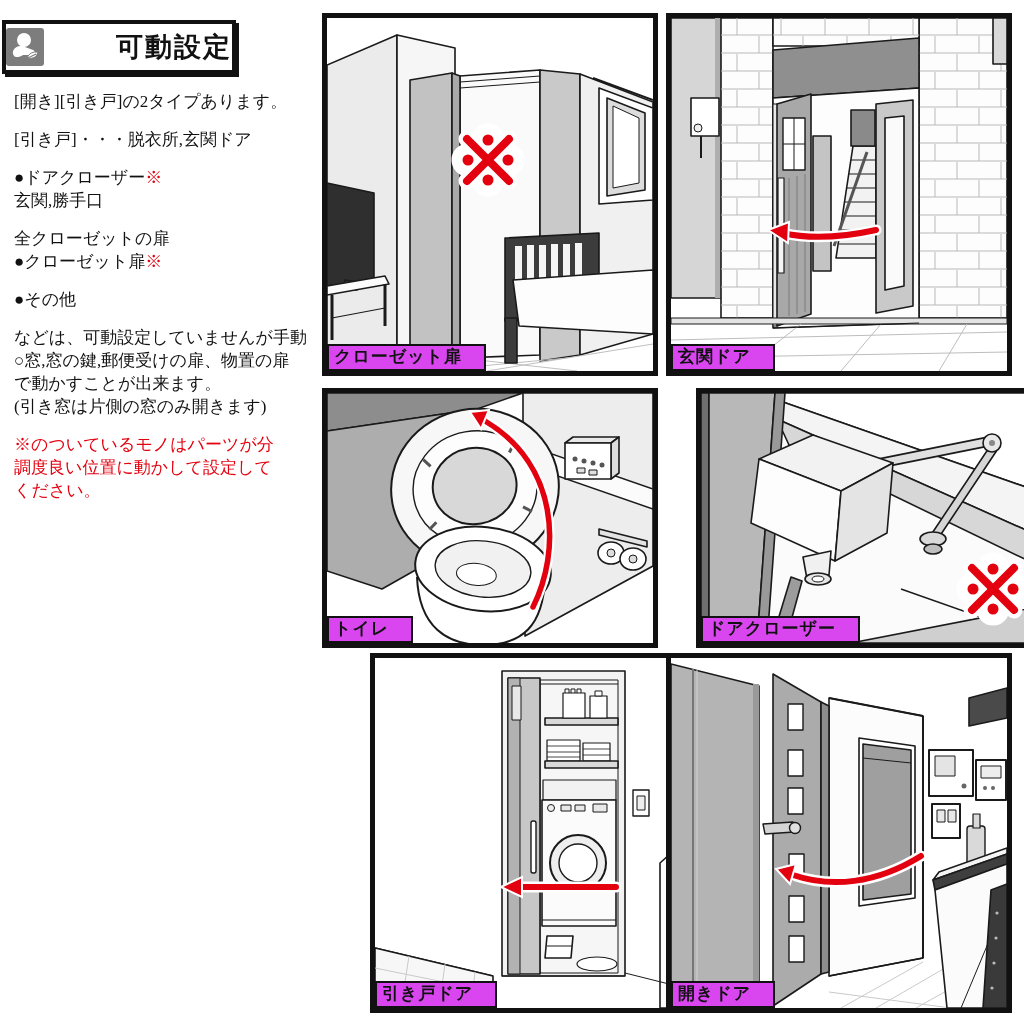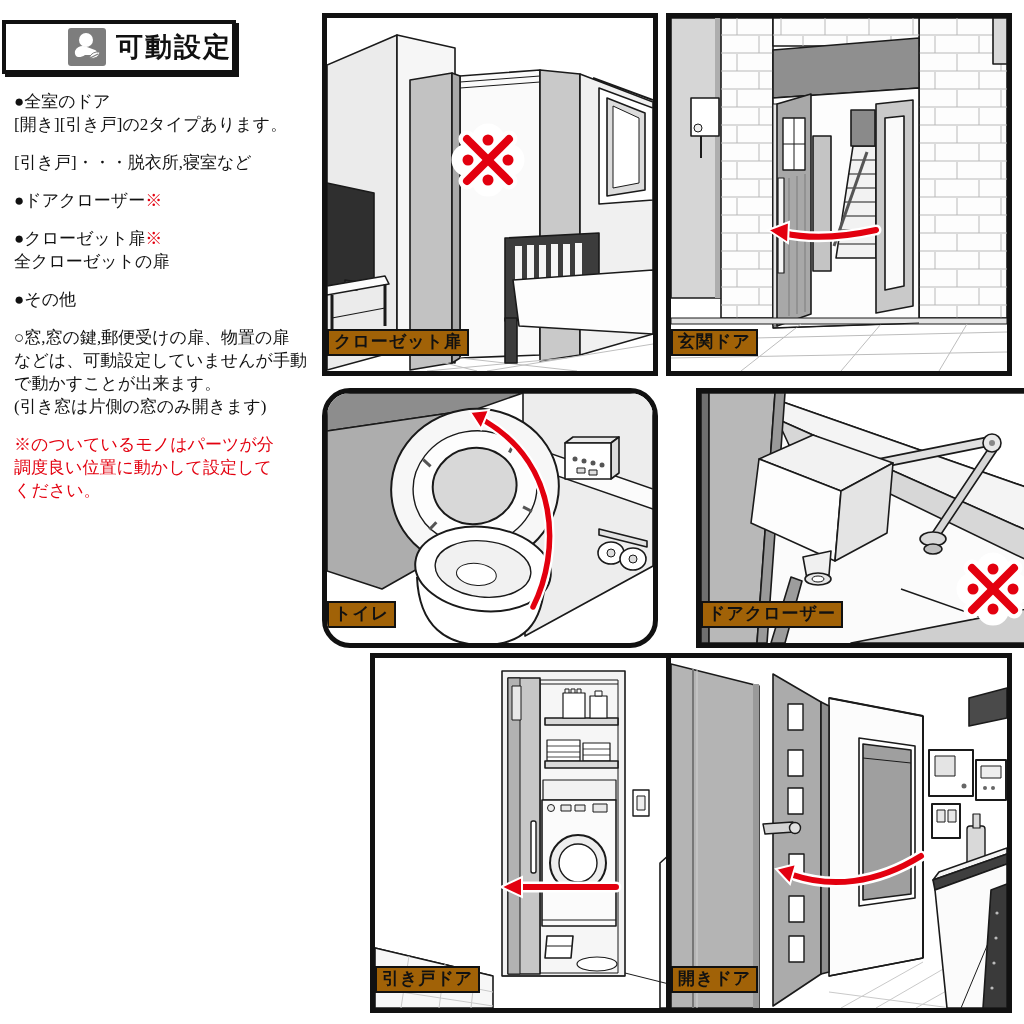--- a/index.html
+++ b/index.html
@@ -5,81 +5,81 @@
   html,body{margin:0;padding:0;}
   body{
     width:1024px;height:1024px;position:relative;background:#ffffff;
     font-family:"Liberation Serif","DejaVu Serif",serif;color:#111;
     overflow:hidden;
   }
   
   .title-box{
     position:absolute;left:2px;top:20px;width:226px;height:46px;
     background:#fff;border:4px solid #111;box-shadow:3px 3px 0 #111;
-    display:flex;align-items:center;justify-content:flex-end;gap:10px;
+    display:flex;align-items:center;justify-content:space-between;gap:10px;
   }
   .title-icon{width:38px;height:38px;flex:0 0 38px;}
   .title-text{
     font-family:"Liberation Sans","DejaVu Sans",sans-serif;
     font-weight:700;font-size:27px;letter-spacing:2px;line-height:1;
   }
   
   .sidebar{position:absolute;left:14px;top:90px;width:302px;font-size:17px;line-height:23px;}
   .para{margin:0 0 15px 0;}
   .red{color:#e3000f;}
   
   .panel{position:absolute;border:5px solid #111;background:#fff;overflow:hidden;}
   .panel svg{display:block;}
   .plabel{
-    position:absolute;left:0;bottom:15px;background:#a16207;border:2px solid #111;
-    padding:0 5px 1px 5px;font-size:17px;font-weight:600;letter-spacing:1px;
+    position:absolute;left:0;bottom:0;background:#d946ef;border:2px solid #111;
+    padding:0 22px 1px 5px;font-size:17px;font-weight:600;letter-spacing:1px;
     line-height:22px;white-space:nowrap;
   }
   #p1{left:322px;top:13px;width:326px;height:353px;}
   #p2{left:666px;top:13px;width:336px;height:353px;}
-  #p3{left:322px;top:388px;width:326px;height:250px;border-radius:28px;}
+  #p3{left:322px;top:388px;width:326px;height:250px;}
   #p4{left:666px;top:388px;width:336px;height:250px;margin-left:30px;}
   #p5{left:322px;top:653px;width:326px;height:350px;margin-left:48px;}
   #p6{left:666px;top:653px;width:336px;height:350px;}
 </style>
 </head>
 <body>
 
 <div class="title-box">
   <svg class="title-icon" viewBox="0 0 38 38">
     <rect x="0" y="0" width="38" height="38" rx="3" fill="#7d7d7d"></rect>
     <circle cx="18" cy="12" r="7" fill="#fff"></circle>
     <path d="M7,23 C9,18 15,17 19,19 L27,22 C30,23 29,27 26,27 L17,27 C11,31 6,29 7,23 Z" fill="#fff"></path>
     <path d="M21,30 Q24,23 32,24 Q30,32 21,30 Z" fill="#fff" stroke="#7d7d7d" stroke-width="1"></path>
     <path d="M20,31 Q26,28 30,26" stroke="#7d7d7d" stroke-width="1.2" fill="none"></path>
   </svg>
   <div class="title-text">可動設定</div>
 </div>
 
 <div class="sidebar">
   <div class="para">
-    <div>●全室のドア</div>
     <div>[開き][引き戸]の2タイプあります。</div>
   </div>
   <div class="para">
-    <div>[引き戸]・・・脱衣所,寝室など</div>
+    <div>[引き戸]・・・脱衣所,玄関ドア</div>
   </div>
   <div class="para">
     <div><span>●ドアクローザー</span><span class="red">※</span></div>
-  </div>
-  <div class="para">
+    <div>玄関,勝手口</div>
+  </div>
+  <div class="para">
+    <div>全クローゼットの扉</div>
     <div><span>●クローゼット扉</span><span class="red">※</span></div>
-    <div>全クローゼットの扉</div>
   </div>
   <div class="para">
     <div>●その他</div>
   </div>
   <div class="para">
+    <div>などは、可動設定していませんが手動</div>
     <div>○窓,窓の鍵,郵便受けの扉、物置の扉</div>
-    <div>などは、可動設定していませんが手動</div>
     <div>で動かすことが出来ます。</div>
     <div>(引き窓は片側の窓のみ開きます)</div>
   </div>
   <div class="para red">
     <div>※のついているモノはパーツが分</div>
     <div>調度良い位置に動かして設定して</div>
     <div>ください。</div>
   </div>
 </div>
 

